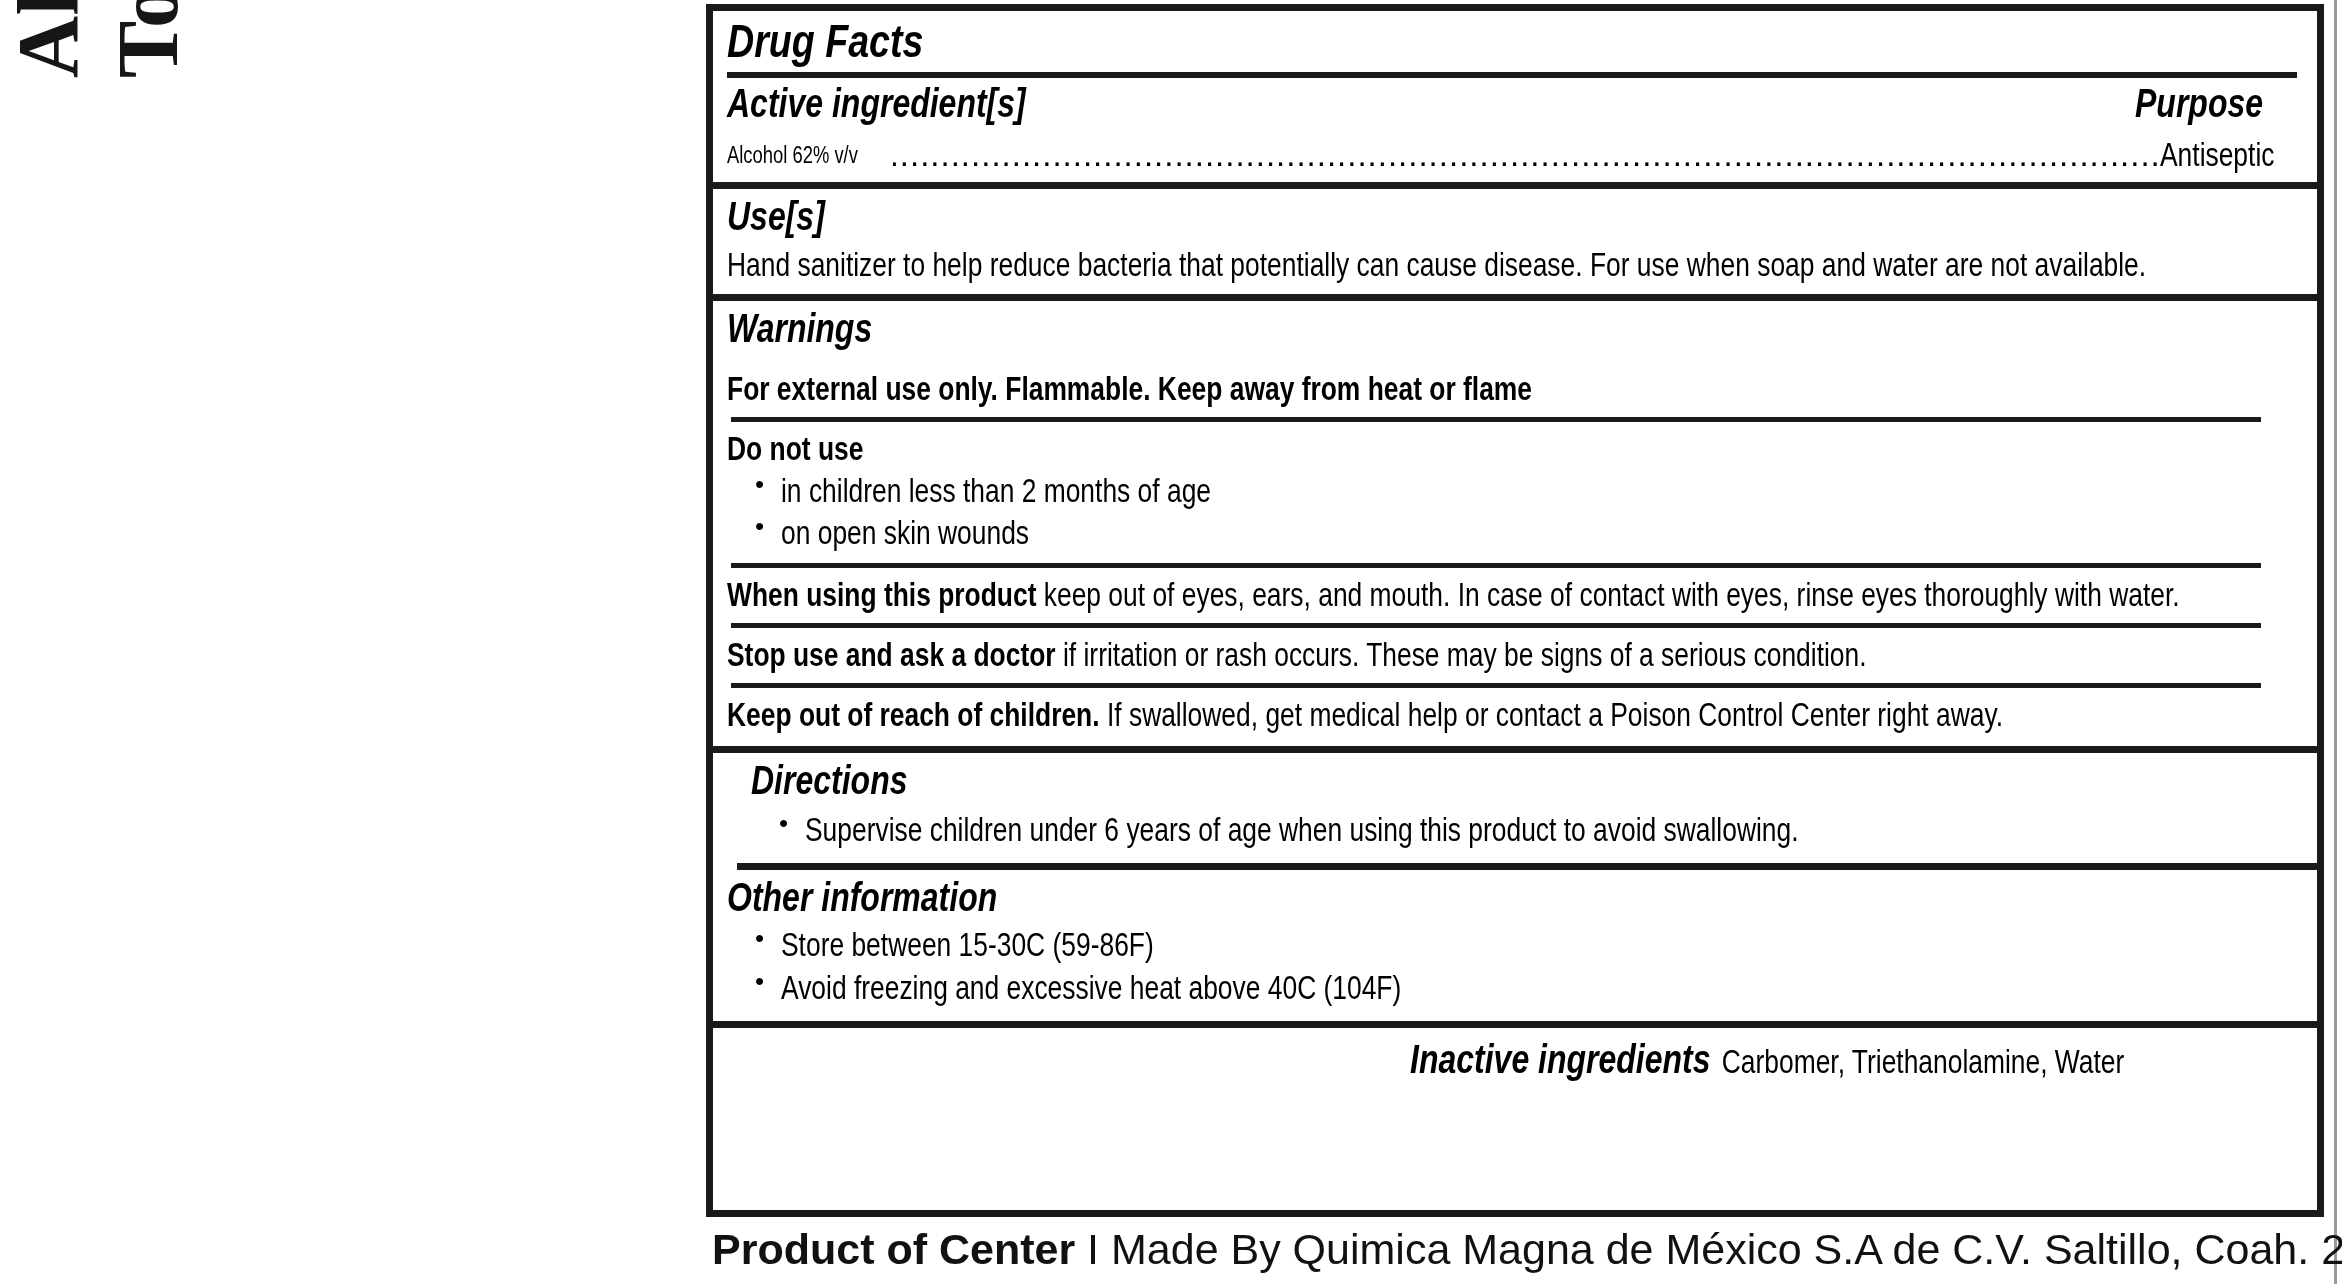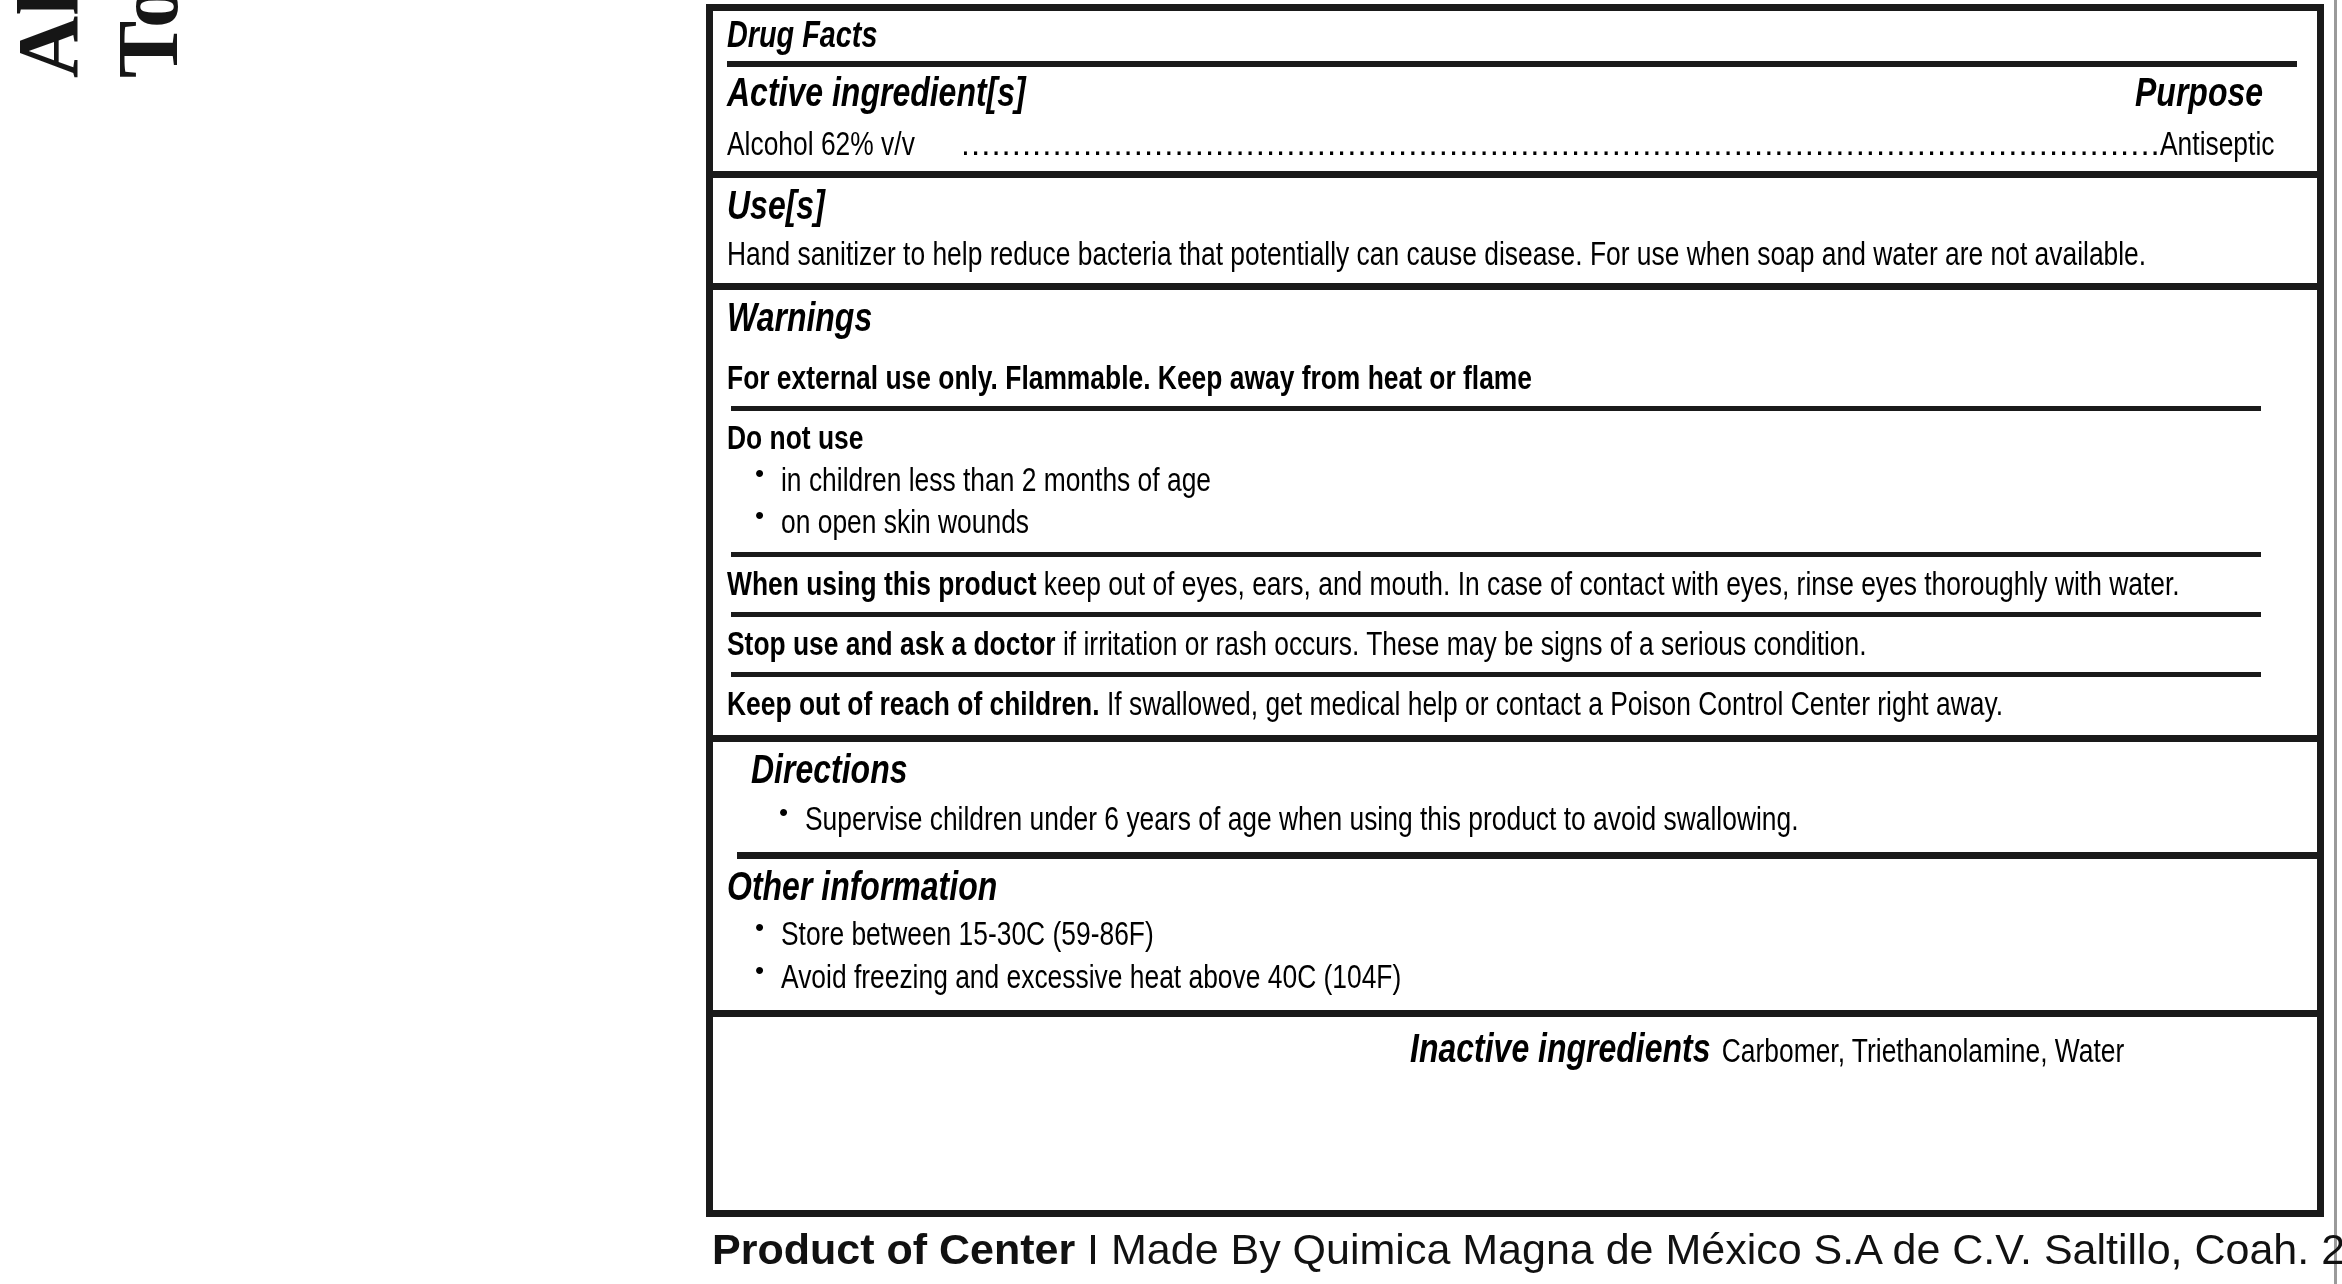--- a/index.html
+++ b/index.html
@@ -111,21 +111,21 @@
 
   
   .cond {
     font-family: "Liberation Sans Narrow", "Liberation Sans", sans-serif;
     transform: scaleX(0.80);
     transform-origin: left center;
     white-space: nowrap;
   }
 
   .hdr-title {
-    font-size: 36px;
+    font-size: 47px;
     font-style: italic;
     font-weight: bold;
     line-height: 1.0;
     padding-top: 6px;
   }
   .rule-under-title {
     height: 6px;
     background: #1a1a1a;
     margin: 8px 0 0 0;
     width: calc(100% - 6px);
@@ -144,21 +144,21 @@
   .body-bold { font-weight: bold; }
 
   .dotleader-row {
     position: relative;
     height: 42px;
     overflow: hidden;
   }
   .dot-left {
     position: absolute;
     left: 0; top: 0;
-    font-size: 33px;
+    font-size: 23px;
     line-height: 42px;
   }
   .dot-right {
     position: absolute;
     right: 0; top: 0;
     font-size: 33px;
     line-height: 42px;
   }
   .dot-fill {
     position: absolute;

